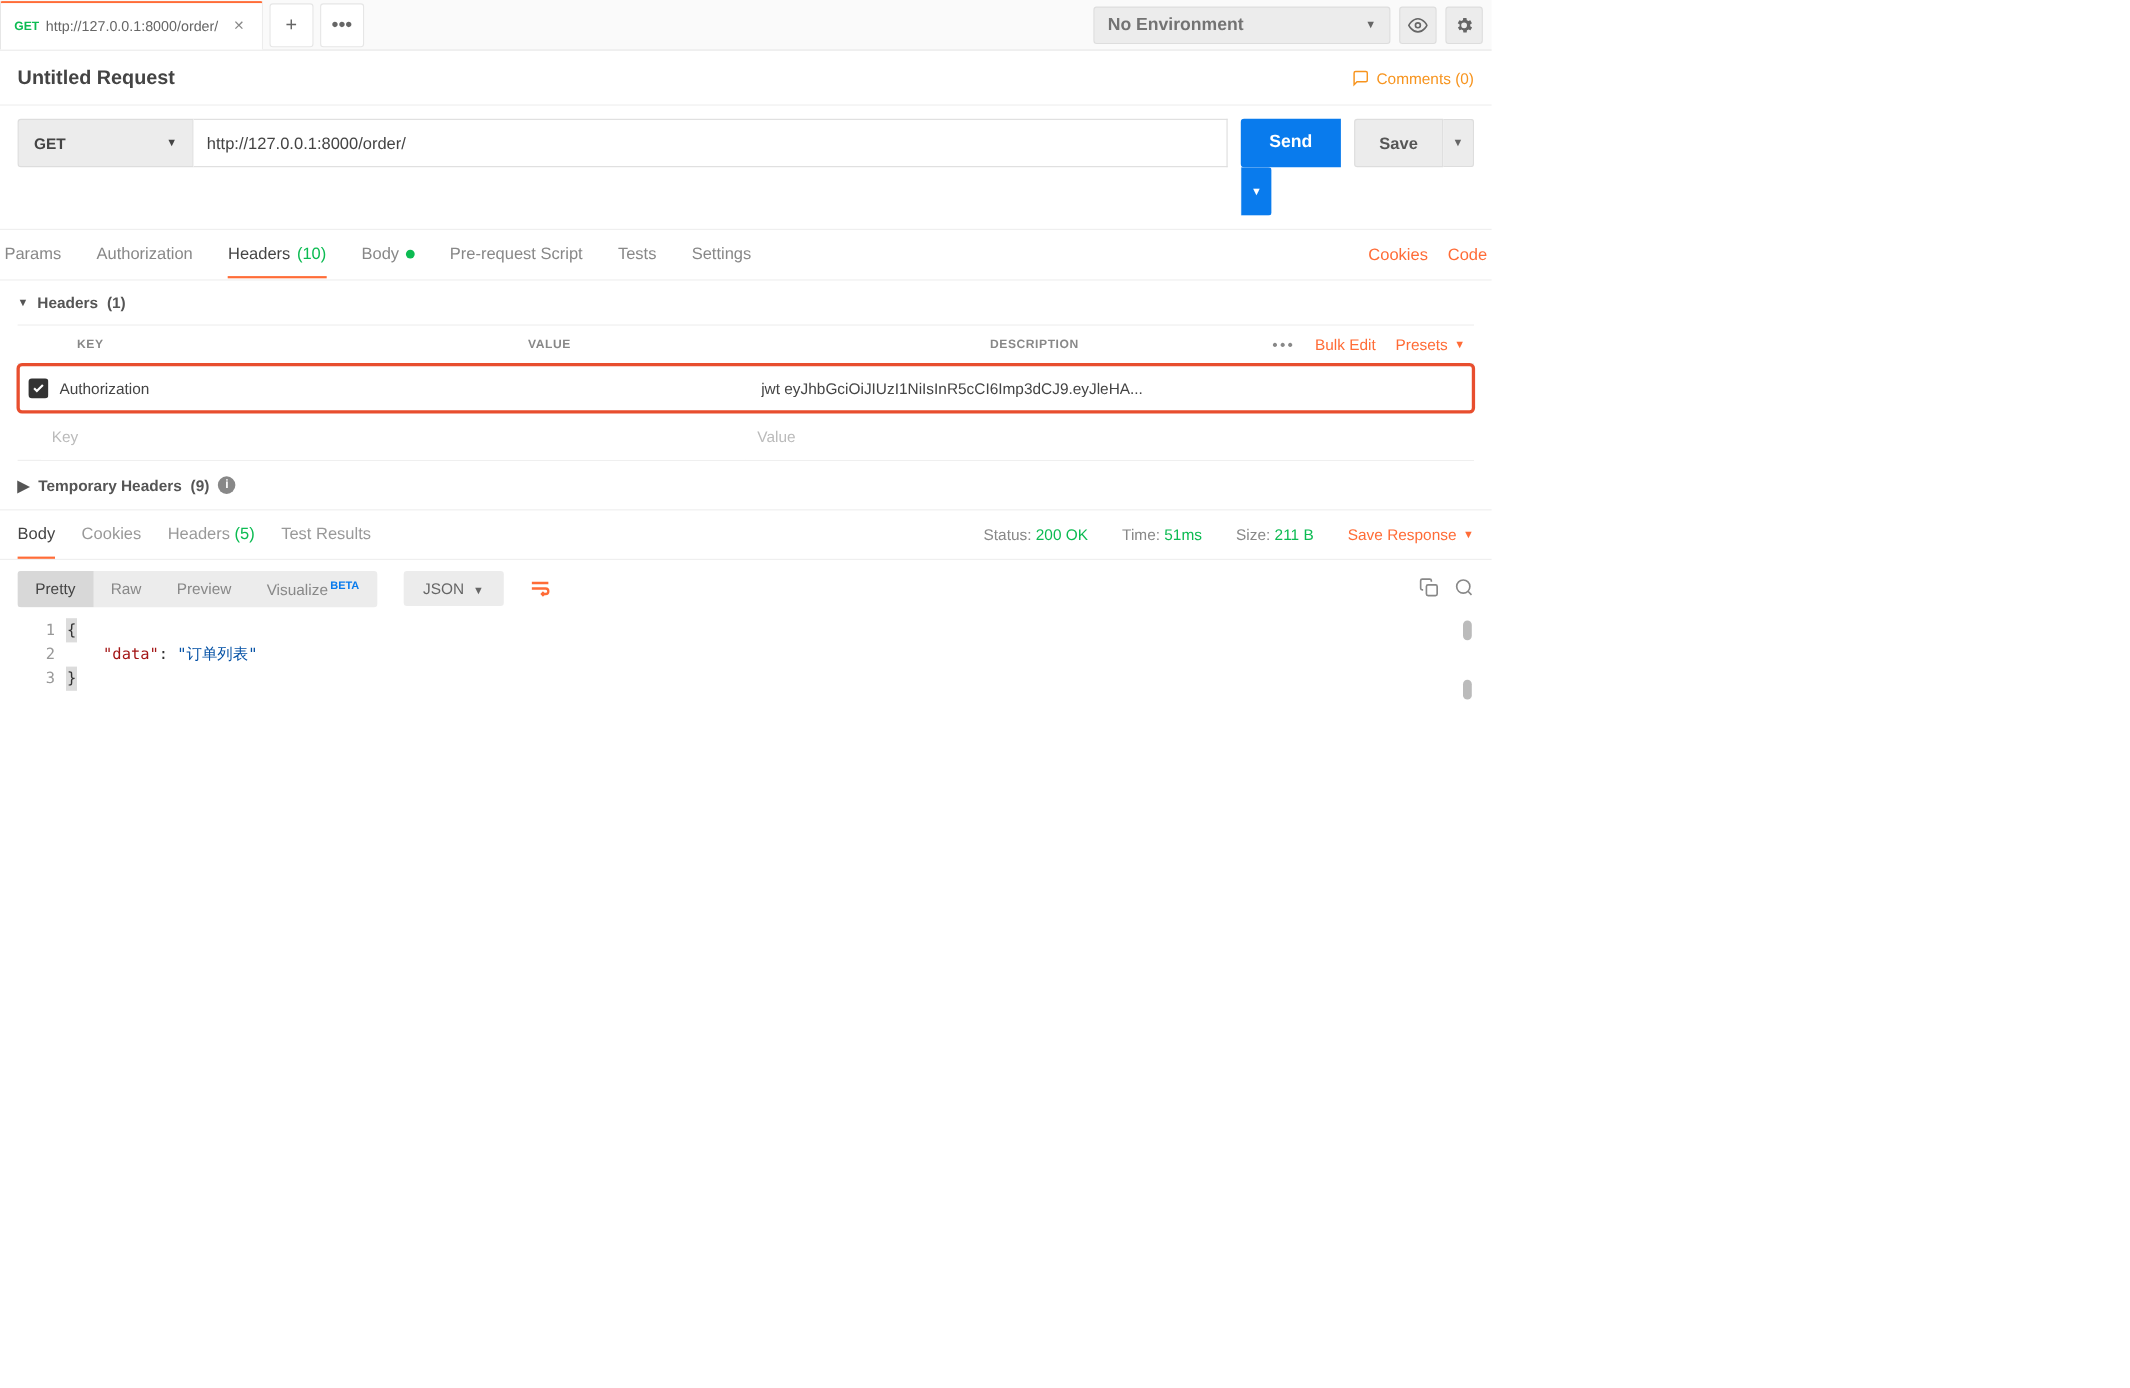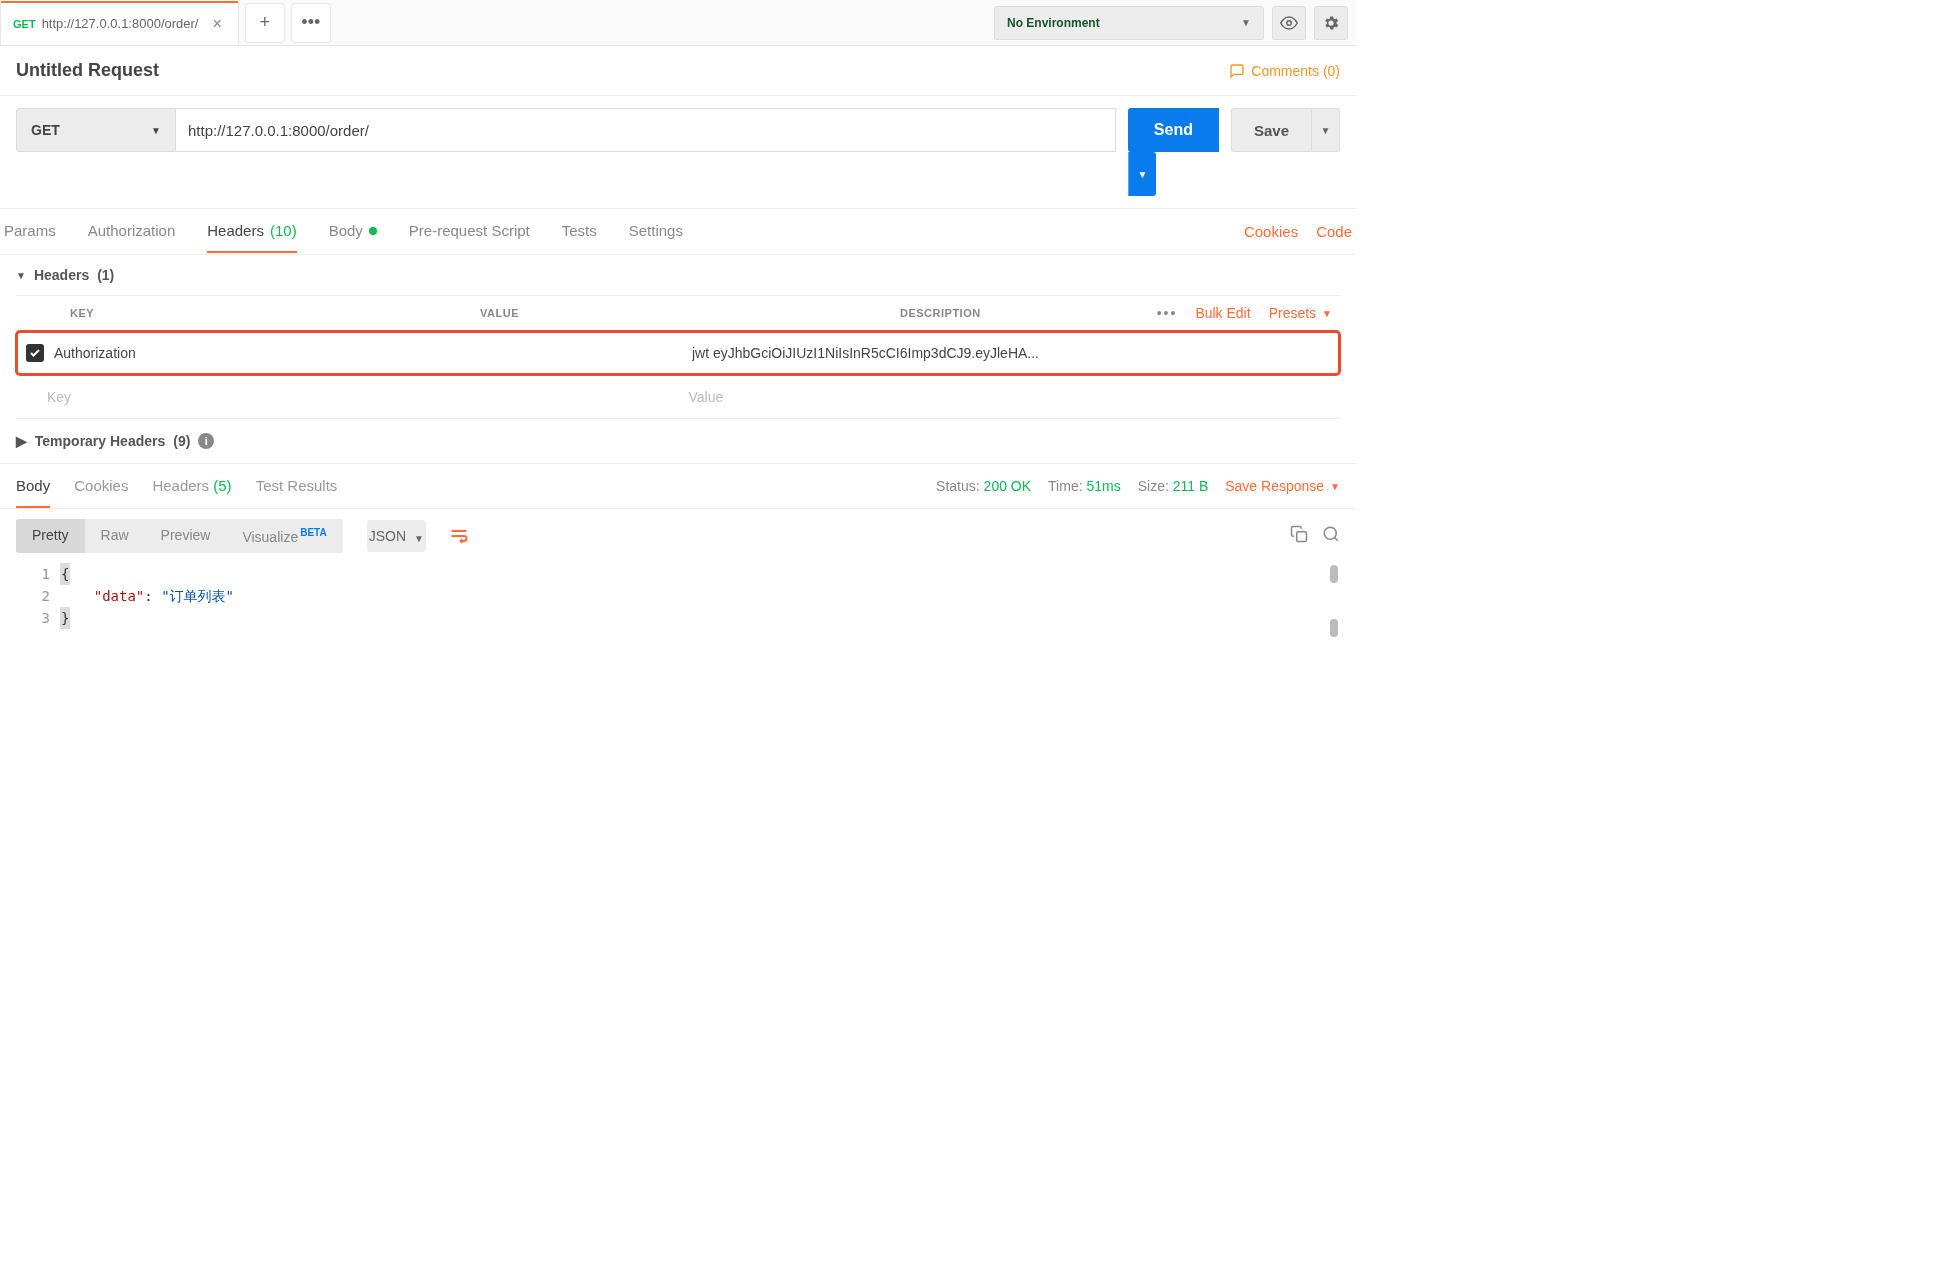--- a/index.html
+++ b/index.html
@@ -9,21 +9,21 @@
 
 .top-row { display: flex; align-items: stretch; border-bottom: 1px solid #e6e6e6; background: #fafafa; height: 46px; }
 .tabs-area { display: flex; align-items: center; flex: 1; }
 .tab { display: flex; align-items: center; height: 44px; padding: 0 12px; background: #fff; border: 1px solid #e6e6e6; border-bottom: none; border-top: 2px solid #ff6c37; margin-top: 0; border-radius: 2px 2px 0 0; }
 .tab .method { color: #0cbb52; font-weight: 700; font-size: 11px; margin-right: 6px; }
 .tab .tab-title { color: #666; font-size: 13px; margin-right: 10px; }
 .tab .close { color: #888; font-size: 16px; padding: 0 4px; cursor: pointer; }
 .tab-add, .tab-more { width: 40px; height: 40px; display: flex; align-items: center; justify-content: center; border: 1px solid #e6e6e6; background: #fff; margin-left: 6px; border-radius: 3px; color: #666; font-size: 18px; cursor: pointer; }
 .env-area { display: flex; align-items: center; padding-right: 8px; gap: 8px; }
 .env-select { display: flex; align-items: center; justify-content: space-between; background: #ececec; border: 1px solid #ddd; border-radius: 3px; height: 34px; padding: 0 12px; width: 270px; }
-.env-select span { color: #14532d; font-size: 12px; font-weight: 600; }
+.env-select span { color: #737373; font-size: 16px; font-weight: 600; }
 .env-select .caret { font-size: 10px; color: #666; }
 .icon-btn { width: 34px; height: 34px; display: flex; align-items: center; justify-content: center; background: #ececec; border: 1px solid #ddd; border-radius: 3px; color: #666; cursor: pointer; }
 
 
 .req-title-row { display: flex; align-items: center; justify-content: space-between; padding: 14px 16px; border-bottom: 1px solid #eee; }
 .req-title { font-size: 18px; font-weight: 600; color: #444; }
 .comments-link { color: #f7941e; font-size: 14px; display: flex; align-items: center; gap: 6px; }
 
 
 .url-row { display: flex; align-items: stretch; padding: 12px 16px; gap: 0; border-bottom: 1px solid #eee; }
@@ -71,31 +71,31 @@
 
 .temp-headers { display: flex; align-items: center; gap: 8px; padding: 14px 16px; color: #555; font-weight: 600; }
 .info-icon { width: 16px; height: 16px; border-radius: 50%; background: #888; color: #fff; font-size: 11px; display: inline-flex; align-items: center; justify-content: center; }
 
 
 .resp-tabs-row { display: flex; align-items: center; padding: 0 16px; border-top: 1px solid #eee; border-bottom: 1px solid #eee; height: 46px; }
 .resp-tabs { display: flex; gap: 24px; flex: 1; }
 .resp-tab { padding: 12px 0; color: #999; font-size: 15px; cursor: pointer; border-bottom: 2px solid transparent; }
 .resp-tab.active { color: #444; border-bottom: 2px solid #ff6c37; }
 .resp-tab .count { color: #0cbb52; }
-.resp-meta { display: flex; align-items: flex-end; gap: 17px; font-size: 14px; color: #888; }
+.resp-meta { display: flex; align-items: flex-end; gap: 31px; font-size: 14px; color: #888; }
 .resp-meta .val { color: #0cbb52; }
 .save-resp { color: #ff6c37; font-weight: 500; display: flex; align-items: center; gap: 6px; cursor: pointer; }
 
 
 .body-toolbar { display: flex; align-items: center; padding: 10px 16px; gap: 12px; }
 .view-tabs { display: flex; background: #ececec; border-radius: 3px; overflow: hidden; }
 .view-tab { padding: 8px 16px; color: #888; font-size: 14px; cursor: pointer; }
 .view-tab.active { background: #d8d8d8; color: #444; font-weight: 500; }
 .beta-badge { color: #097bed; font-size: 10px; font-weight: 700; vertical-align: super; margin-left: 2px; }
-.format-select { display: flex; align-items: flex-end; gap: 8px; background: #ececec; padding: 8px 2px; border-radius: 3px; color: #666; cursor: pointer; margin-left: 12px; }
+.format-select { display: flex; align-items: flex-end; gap: 8px; background: #ececec; padding: 8px 18px; border-radius: 3px; color: #666; cursor: pointer; margin-left: 12px; }
 .wrap-icon { width: 30px; height: 30px; display: flex; align-items: center; justify-content: center; color: #ff6c37; margin-left: 6px; cursor: pointer; }
 .toolbar-spacer { flex: 1; }
 .toolbar-right { display: flex; gap: 14px; color: #888; }
 .toolbar-right span { cursor: pointer; }
 
 
 .code-body { display: flex; padding: 0 16px 20px 16px; font-family: Menlo, Consolas, monospace; font-size: 14px; position: relative; }
 .gutter { width: 44px; text-align: right; color: #999; padding-right: 10px; user-select: none; }
 .gutter div { height: 22px; line-height: 22px; }
 .code { flex: 1; }

